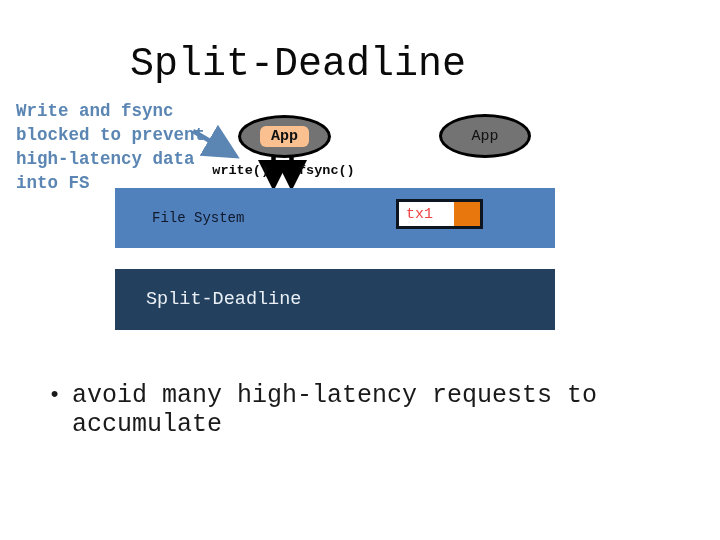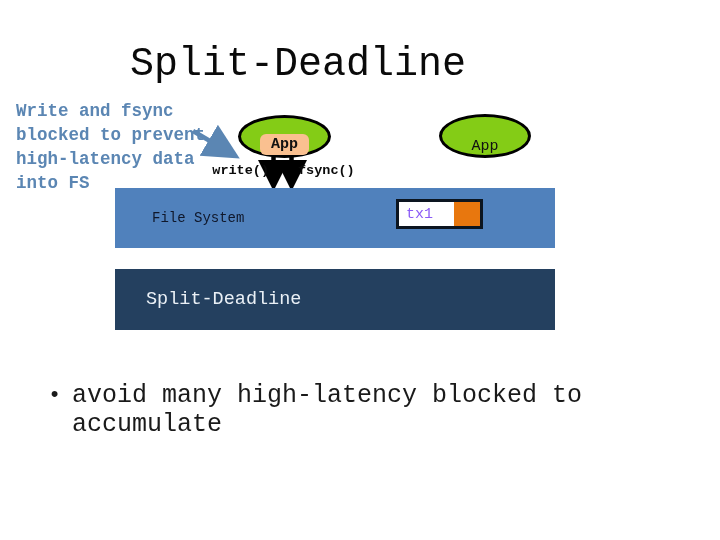--- a/index.html
+++ b/index.html
@@ -11,23 +11,23 @@
     position:absolute; top:42px; left:0; width:100%; text-align:center;
     font-size:40px; color:#0a0a0a; font-weight:400;
   }
   .note {
     position:absolute; left:16px; top:99px; width:200px;
     font-size:17.5px; line-height:24px; font-weight:600;
     color:var(--note-blue,#5B86B3); white-space:pre-line;
   }
   svg.overlay { position:absolute; left:0; top:0; width:720px; height:540px; pointer-events:none; }
   .app-ellipse {
-    position:absolute; box-sizing:border-box; background:#84cc16;
+    position:absolute; box-sizing:border-box; background:#737373;
     border:3.5px solid #000000; border-radius:50%;
-    display:flex; align-items:flex-end; justify-content:center;
+    display:flex; align-items:center; justify-content:center;
     font-size:15px; color:#111111;
   }
   .app-left  { left:238px; top:115px; width:93px; height:43px; }
   .app-right { left:439px; top:114px; width:92px; height:44px; }
   .app-chip {
     background:var(--peach,#FAC090); border-radius:6px;
     padding:2px 11px; font-weight:bold; font-size:15px; color:#111111;
   }
   .call-label {
     position:absolute; font-weight:bold; font-size:13.5px; color:#0a0a0a;
@@ -40,21 +40,21 @@
   }
   .fs-label {
     position:absolute; left:37px; top:0; height:100%;
     display:flex; align-items:center; font-size:14px; color:#0f172a;
   }
   .tx-box {
     position:absolute; left:281px; top:11px; width:87px; height:30px;
     box-sizing:border-box; background:#ffffff; border:3px solid #0C1520;
     display:flex; align-items:center;
   }
-  .tx-label { padding-left:7px; font-size:15px; color:#8b5cf6; }
+  .tx-label { padding-left:7px; font-size:15px; color:#ef4444; }
   .tx-fill {
     margin-left:auto; width:26px; height:100%;
     background:var(--orange,#E8770E);
   }
   .sd-bar {
     position:absolute; left:115px; top:269px; width:440px; height:61px;
     background:var(--bar-dark,#24405F); display:flex; align-items:center;
   }
   .sd-label { padding-left:31px; font-size:18.5px; color:#EAF0F6; }
   .bullet-block {
@@ -110,17 +110,17 @@
     </div>
   </div>
 
   <div class="sd-bar">
     <div class="sd-label">Split-Deadline</div>
   </div>
 
   <div class="bullet-block">
     <div class="bullet-marker">•</div>
     <div>
-      <div><span>avoid many high-latency blocked to accumulate</span></div>
+      <div><span>avoid many high-latency requests to accumulate</span></div>
     </div>
   </div>
 
 </div>
 
 </body></html>

